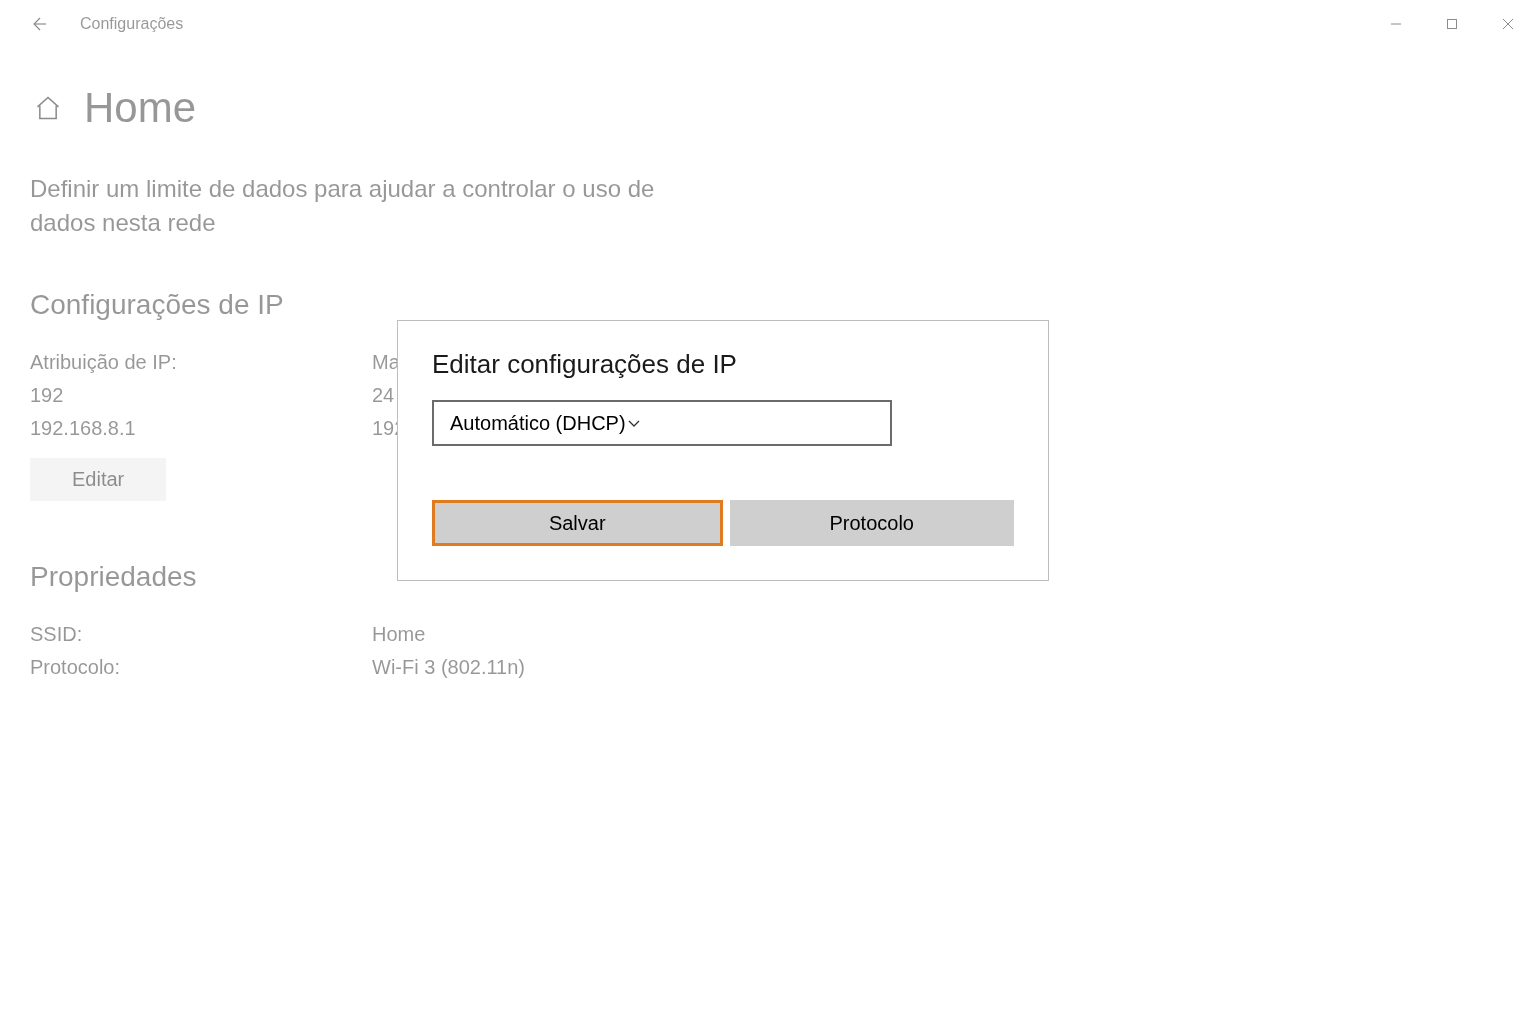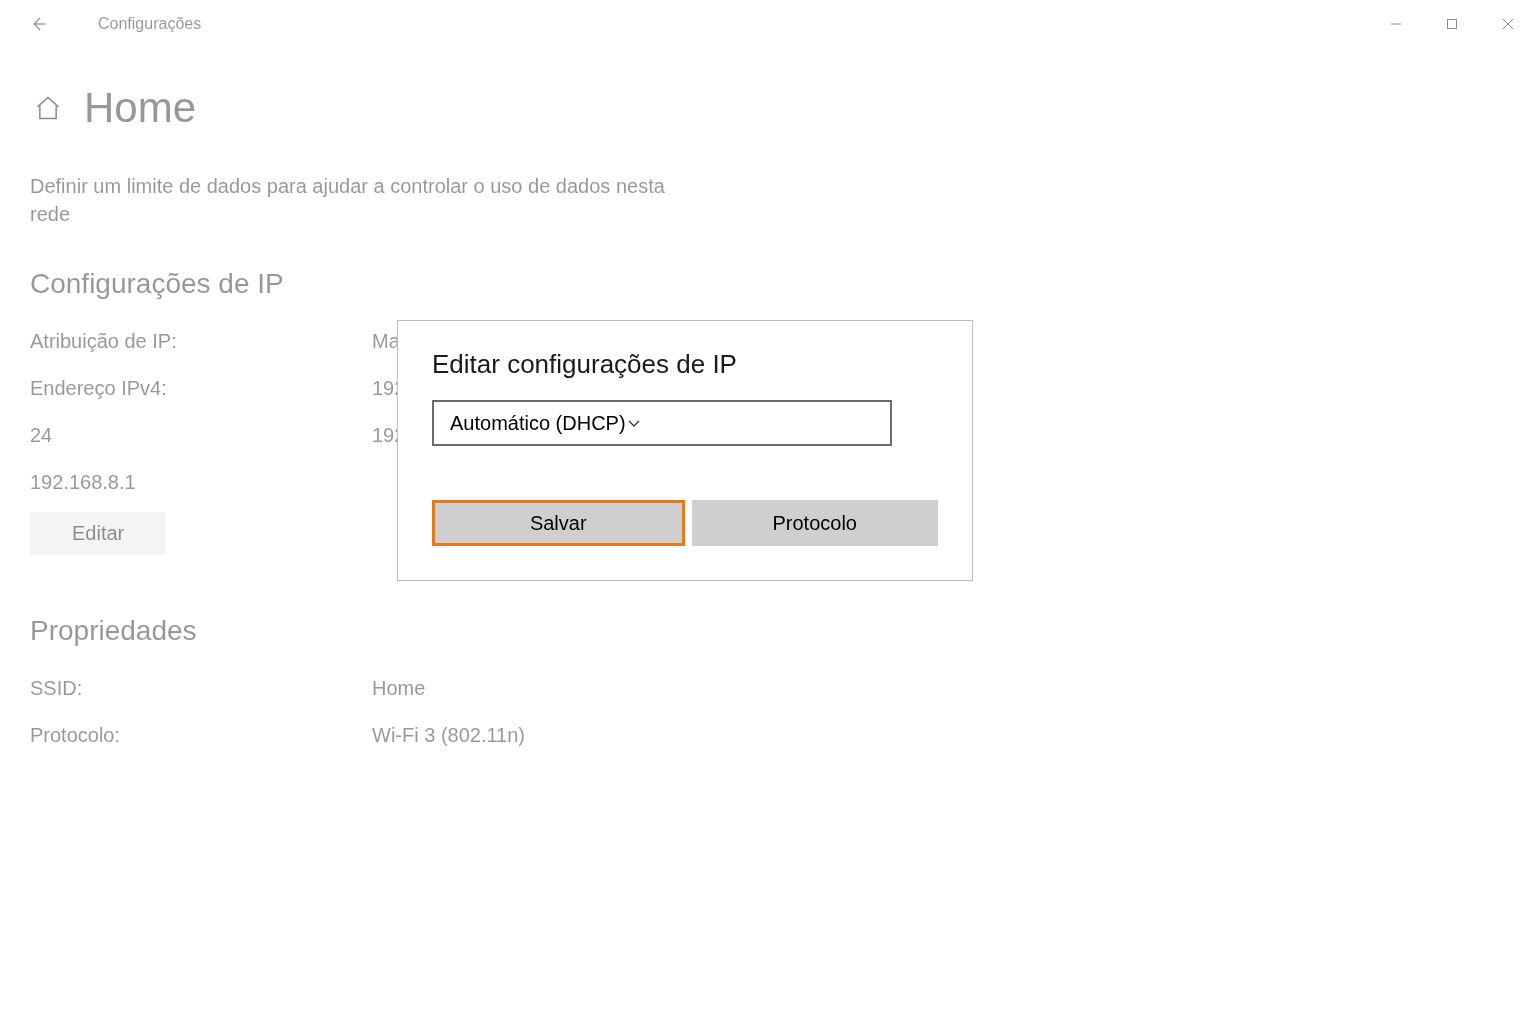--- a/index.html
+++ b/index.html
@@ -11,21 +11,20 @@
     height: 1022px;
     overflow: hidden;
     position: relative;
   }
   
   .titlebar {
     display: flex;
     align-items: center;
     height: 48px;
     padding-left: 18px;
-    gap: 18px;
   }
   .back-btn {
     width: 40px;
     height: 40px;
     display: flex;
     align-items: center;
     justify-content: center;
     cursor: pointer;
   }
   .app-title {
@@ -69,38 +68,38 @@
   }
   .desc-text {
     font-size: 20px;
     font-weight: 400;
     color: #1a1a1a;
     max-width: 640px;
     line-height: 1.4;
     margin-bottom: 34px;
   }
   .link-text {
-    font-size: 20px;
+    font-size: 24px;
     font-weight: 400;
     color: #1a1a1a;
     max-width: 650px;
     line-height: 1.4;
-    margin-bottom: 40px;
+    margin-bottom: 50px;
     cursor: pointer;
   }
   .section-heading {
     font-size: 28px;
     font-weight: 400;
     color: #1a1a1a;
     margin-bottom: 30px;
   }
   .props-table {
     display: grid;
     grid-template-columns: 342px auto;
-    row-gap: 24px;
+    row-gap: 10px;
     font-size: 20px;
     color: #1a1a1a;
     margin-bottom: 18px;
   }
   .props-table .label { font-weight: 400; }
   .props-table .value { font-weight: 400; }
   .edit-btn {
     background: #e6e6e6;
     border: none;
     font-size: 20px;
@@ -114,21 +113,21 @@
     position: absolute;
     inset: 0;
     background: rgba(255,255,255,0.55);
     pointer-events: none;
   }
   
   .dialog {
     position: absolute;
     left: 397px;
     top: 320px;
-    width: 576px;
+    width: 652px;
     background: #ffffff;
     border: 1px solid #bdbdbd;
     padding: 28px 34px 34px 34px;
   }
   .dialog-title {
     font-size: 26px;
     font-weight: 400;
     color: #1a1a1a;
     margin-bottom: 20px;
   }
@@ -203,21 +202,20 @@
     <div class="page-heading">Home</div>
   </div>
 
   <div class="link-text">Definir um limite de dados para ajudar a controlar o uso de dados nesta rede</div>
 
   <div class="section-heading">Configurações de IP</div>
 
   <div class="props-table">
     <div class="label">Atribuição de IP:</div>
     <div class="value">Ma</div>
-    <div class="label">Endereço IPv4:</div>
     <div class="value">192</div>
     <div class="value">24</div>
     <div class="value">192.168.8.1</div>
     <div class="value">192.168.8.1</div>
   </div>
 
   <button class="edit-btn">Editar</button>
 
   <div class="section-heading">Propriedades</div>
 

